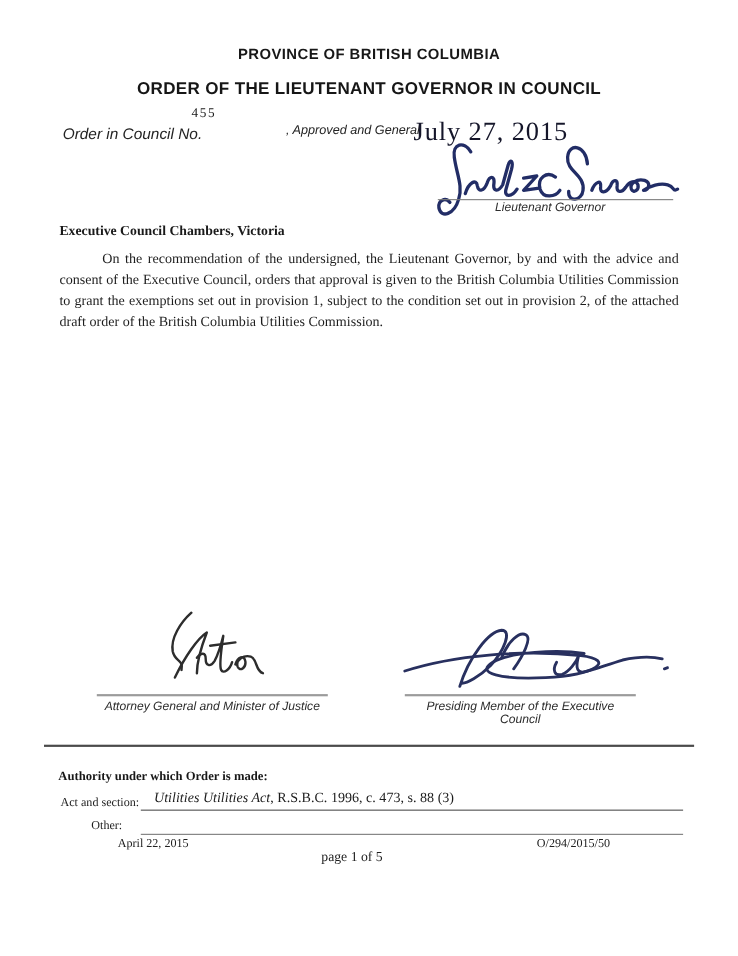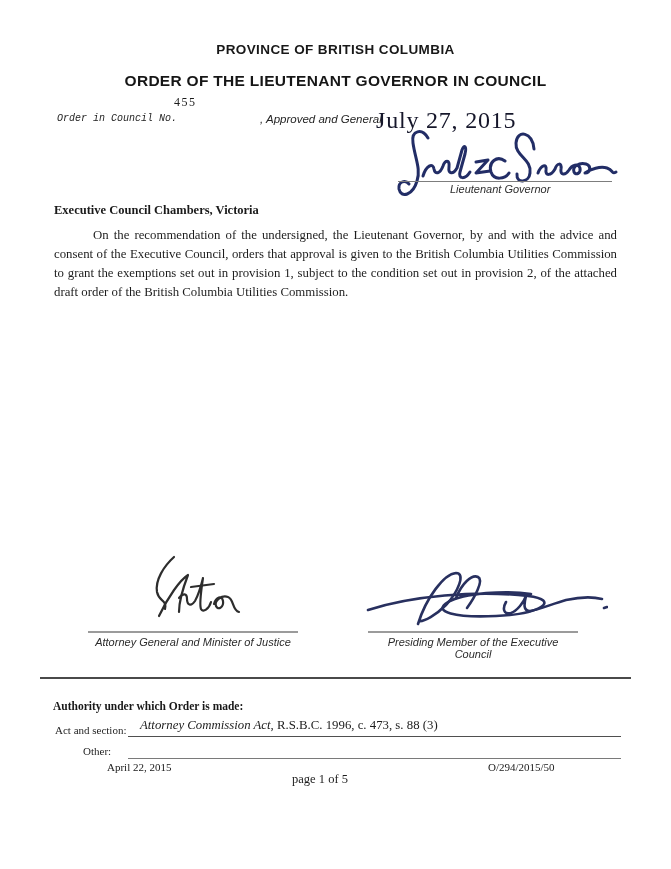--- a/index.html
+++ b/index.html
@@ -21,21 +21,21 @@
     font-family:"Liberation Sans", sans-serif;
     font-weight:bold; font-size:13.5px; letter-spacing:.4px; color:#181818;
   }
   .hdr2 {
     top:72px; left:0; width:671px; text-align:center;
     font-family:"Liberation Sans", sans-serif;
     font-weight:bold; font-size:15.5px; letter-spacing:.3px; color:#161616;
   }
 
   
-  .oic-label   { top:113px; left:57px;  font-family:Liberation Mono, monospace; font-style:italic; font-size:10px; color:#242424; }
+  .oic-label   { top:113px; left:57px;  font-family:Liberation Sans, sans-serif; font-style:italic; font-size:14px; color:#242424; }
   .oic-number  { top:95px; left:174px; font-size:12px; letter-spacing:1.5px; color:#1b1b1b;text-align:right; }
   .appr-label  { top:113px; left:260px; font-family:"Liberation Sans", sans-serif; font-style:italic; font-size:11.5px; color:#242424; }
   .appr-date   { top:107px; left:376px; font-size:24px; letter-spacing:.8px; color:#15162a; }
 
   
   .lg-sig  { top:124px; left:388px; }
   .lg-line { top:181px; left:398px; width:214px; border-top:1px solid #7d7d7d; }
   .lg-label{ top:183px; left:402px; font-family:"Liberation Sans", sans-serif; font-style:italic; font-size:11px; color:#2e2e2e;margin-left:48px; }
 
   
@@ -123,21 +123,21 @@
   <div class="abs sigline-left"></div>
   <div class="abs sigline-right"></div>
   <span class="abs siglabel-right">Presiding Member of the Executive Council</span>
   <span class="abs siglabel-left">Attorney General and Minister of Justice</span>
 
   <div class="abs admin-divider"></div>
   <div class="abs authority">Authority under which Order is made:</div>
 
   <span class="abs act-label">Act and section:</span>
   <div class="abs act-line">
-    <span class="act-name">Attorney Commission Act</span><span>, R.S.B.C. 1996, c. 473, s. 88 (3)</span>
+    <span class="act-name">Utilities Utilities Act</span><span>, R.S.B.C. 1996, c. 473, s. 88 (3)</span>
   </div>
 
   <span class="abs other-label">Other:</span>
   <div class="abs other-line"></div>
 
   <span class="abs foot-date">April 22, 2015</span>
   <span class="abs foot-file">O/294/2015/50</span>
   <div class="abs foot-page">page 1 of 5</div>
 
 </div>

